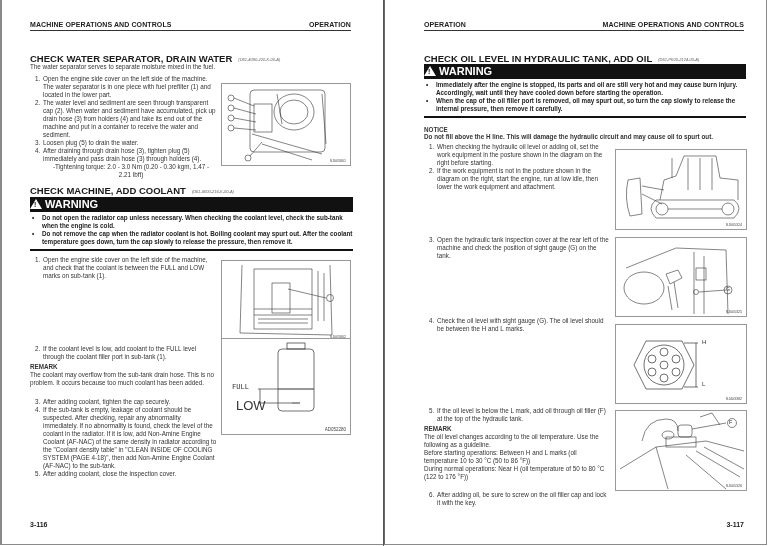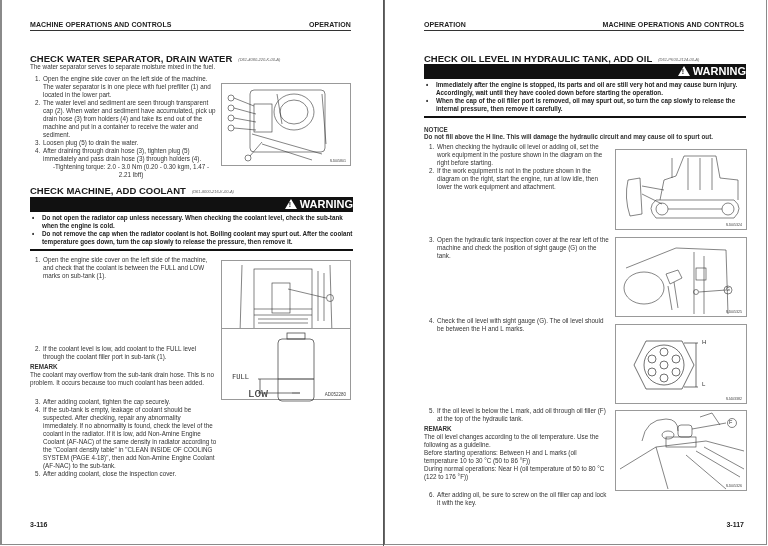--- a/index.html
+++ b/index.html
@@ -10,21 +10,21 @@
   .gutter{position:absolute;left:383px;top:0;width:1px;height:546px;background:#555;}
   .hdr{position:absolute;top:21px;left:28px;right:32px;height:9px;border-bottom:1px solid #333;font-size:7px;font-weight:bold;letter-spacing:0.1px;}
   .hdr .l{position:absolute;left:0;top:0;}
   .hdr .r{position:absolute;right:0;top:0;}
   .sec{position:absolute;font-weight:bold;font-size:9.5px;color:#1a1a1a;white-space:nowrap;}
   .sec .code{font-style:italic;font-weight:normal;font-size:4px;color:#666;margin-left:6px;vertical-align:middle;}
   .p{position:absolute;font-size:6.3px;line-height:8px;color:#333;}
   .ol{position:absolute;font-size:6.3px;line-height:8px;color:#333;margin:0;padding:0;list-style:none;}
   .ol li{position:relative;padding-left:8px;}
   .ol li .n{position:absolute;left:0;top:0;}
-  .warnbar{position:absolute;background:#111;color:#fff;font-weight:bold;font-size:11px;text-align:right;height:15px;line-height:15px;}
+  .warnbar{position:absolute;background:#111;color:#fff;font-weight:bold;font-size:11px;text-align:left;height:15px;line-height:15px;}
   .warnbar .tri{display:inline-block;width:0;height:0;border-left:6px solid transparent;border-right:6px solid transparent;border-bottom:10px solid #fff;position:relative;vertical-align:-1px;margin-right:3px;}
   .warnbar .tri:after{content:"!";position:absolute;left:-2px;top:1px;font-size:7px;color:#111;font-weight:bold;line-height:9px;}
   .wlist{position:absolute;font-size:6.3px;line-height:8px;font-weight:bold;color:#222;margin:0;padding:0;list-style:none;}
   .wlist li{position:relative;padding-left:12px;}
   .wlist li:before{content:"•";position:absolute;left:2px;top:0;}
   .rule{position:absolute;height:2px;background:#111;}
   .fig{position:absolute;border:1px solid #999;background:#fff;box-sizing:border-box;}
   .fig .fid{position:absolute;right:4px;bottom:2px;font-size:3.6px;color:#444;}
   .fig svg{position:absolute;left:0;top:0;}
   .pnum{position:absolute;top:521px;font-size:7px;font-weight:bold;color:#222;}
@@ -107,32 +107,32 @@
   </ol>
   <div class="p bold" style="left:28px;top:363px;">REMARK</div>
   <div class="p" style="left:28px;top:371px;width:188px;">The coolant may overflow from the sub-tank drain hose. This is no problem. It occurs because too much coolant has been added.</div>
 
   <ol class="ol" style="left:33px;top:398px;width:182px;">
     <li><span class="n">3.</span><span>After adding coolant, tighten the cap securely.</span></li>
     <li><span class="n">4.</span><span>If the sub-tank is empty, leakage of coolant should be suspected. After checking, repair any abnormality immediately. If no abnormality is found, check the level of the coolant in the radiator. If it is low, add Non-Amine Engine Coolant (AF-NAC) of the same density in radiator according to the "Coolant density table" in "CLEAN INSIDE OF COOLING SYSTEM (PAGE 4-18)", then add Non-Amine Engine Coolant (AF-NAC) to the sub-tank.</span></li>
     <li><span class="n">5.</span><span>After adding coolant, close the inspection cover.</span></li>
   </ol>
 
-  <div class="fig" style="left:219px;top:328px;width:130px;height:72px;">
+  <div class="fig" style="left:219px;top:338px;width:130px;height:97px;">
     <svg width="130" height="84">
       <g fill="none" stroke="#333" stroke-width="0.7">
         <rect x="65" y="4" width="18" height="6"></rect>
         <path d="M56 14 Q56 10 60 10 L88 10 Q92 10 92 14 L92 68 Q92 72 88 72 L60 72 Q56 72 56 68 Z"></path>
         <path d="M56 50 L92 50" stroke-width="1"></path>
         <path d="M70 64 L78 64" stroke-width="1"></path>
         <path d="M36 50 L56 50 M36 64 L70 64 M38 50 L38 64"></path>
       </g>
     </svg>
     <span style="position:absolute;left:10px;top:44px;font-size:7px;font-family:'DejaVu Sans Mono',monospace;color:#333;">FULL</span>
-    <span style="position:absolute;left:14px;top:59px;font-size:11px;font-family:Liberation Mono, monospace;color:#333;margin-left:12px;">LOW</span>
+    <span style="position:absolute;left:14px;top:59px;font-size:13px;font-family:Liberation Sans, sans-serif;color:#333;">LOW</span>
     <span class="fid" style="font-size:4.5px;">AD052280</span>
   </div>
 
   <div class="pnum" style="left:28px;">3-116</div>
 </div>
 
 <div class="gutter"></div>
 
 <div class="page right">
   <div class="hdr" style="left:39px;right:22px;">

